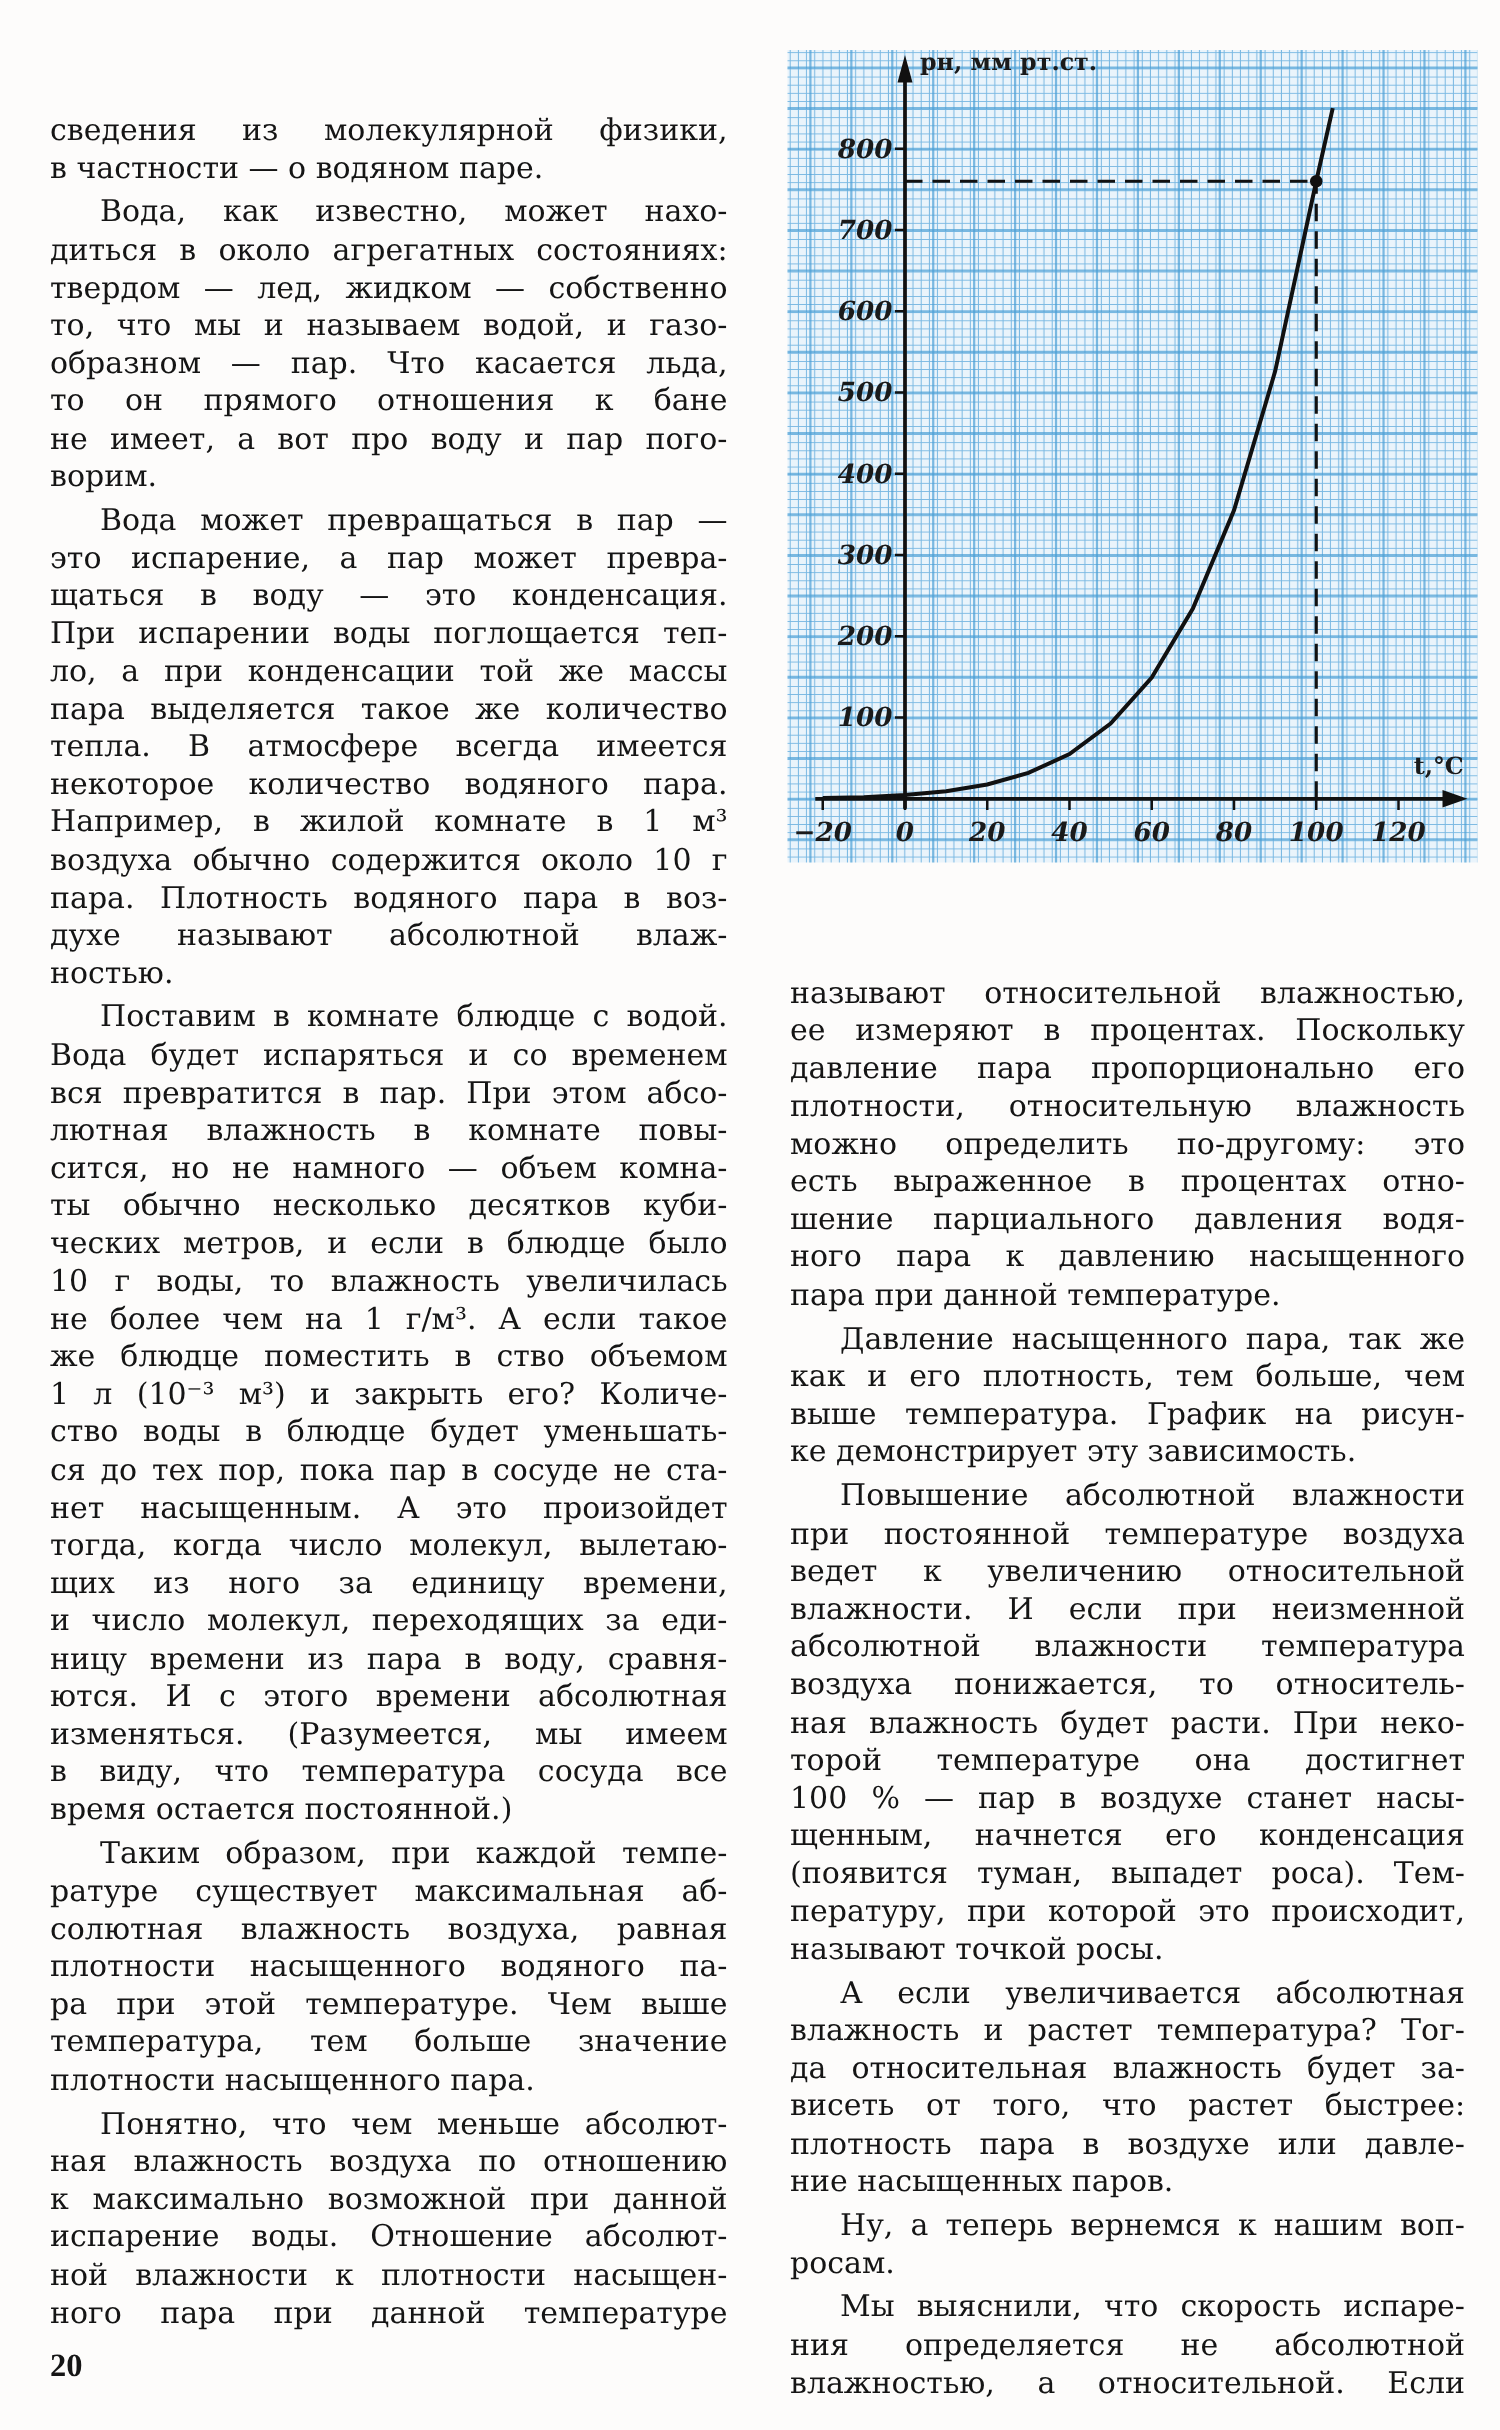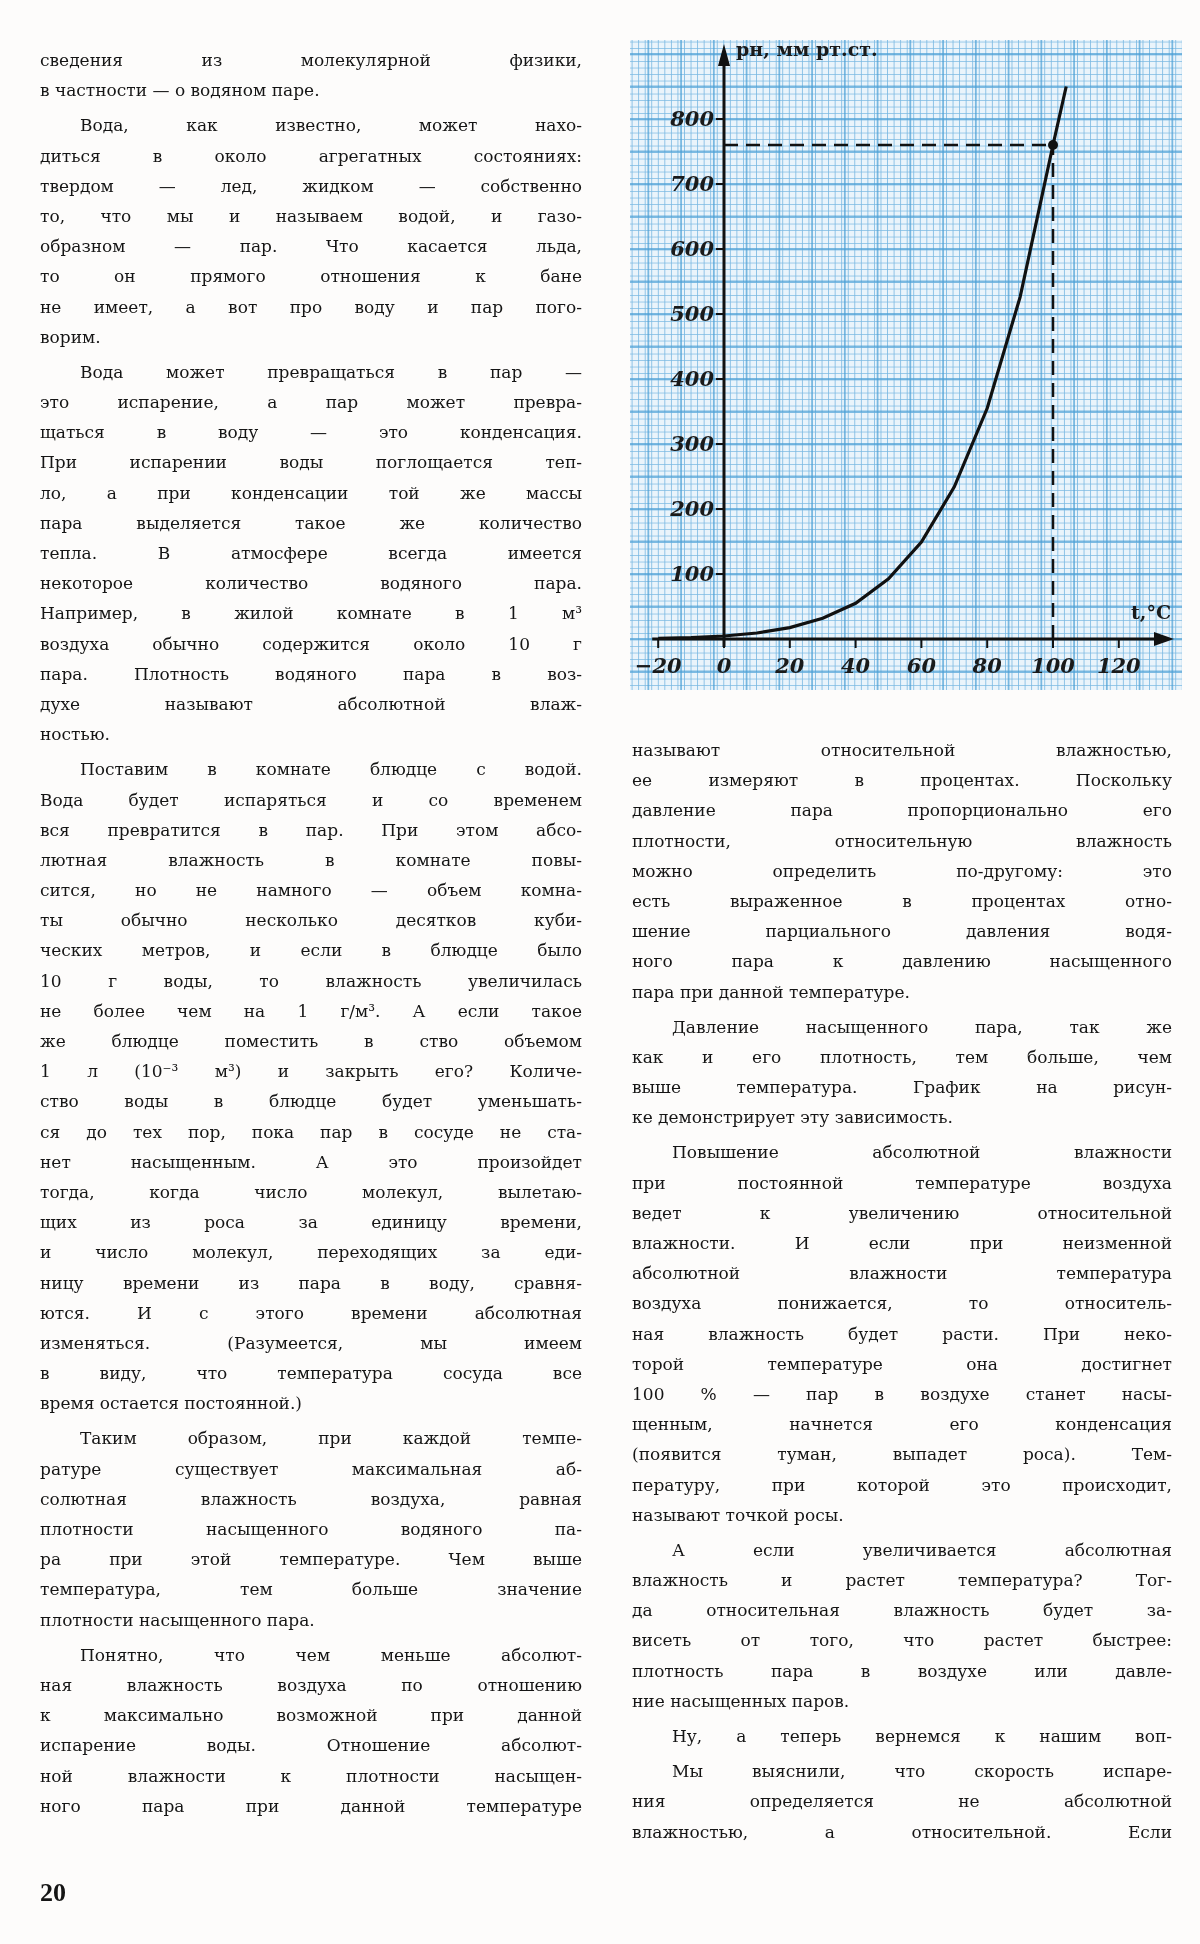--- a/index.html
+++ b/index.html
@@ -1,18 +1,18 @@
 <!DOCTYPE html>
 <html><head>
 <meta charset="utf-8">
 <style>
   html,body{margin:0;padding:0;}
   body{width:1200px;height:1944px;background:#fdfcfb;position:relative;overflow:hidden;
        font-family:"DejaVu Serif","Liberation Serif",serif;color:#151515;}
-  .col{position:absolute;font-size:17px;line-height:30.2px;}
+  .col{position:absolute;font-size:24px;line-height:30.2px;margin-top:44px;}
   .col .ln{display:block;height:30.2px;white-space:nowrap;text-align:justify;text-align-last:justify;overflow:hidden;}
   .col .ln.last{text-align-last:left;}
   .col .ln.ind{padding-left:40px;}
   .col .gap{display:block;height:5px;}
   #left{left:40px;top:45px;width:542px;}
   #right-top{left:632px;top:735px;width:540px;}
   #chart{position:absolute;left:626px;top:36px;width:560px;height:690px;}
   #page-num{position:absolute;left:40px;top:1878px;font-size:26px;font-weight:bold;
             font-family:"Liberation Serif",serif;}
   .tick-label{font-family:"DejaVu Serif",serif;font-style:italic;font-weight:bold;font-size:21px;fill:#1a1a1a;}
@@ -56,21 +56,21 @@
     <span class="ln">ты обычно несколько десятков куби-</span>
     <span class="ln">ческих метров, и если в блюдце было</span>
     <span class="ln">10 г воды, то влажность увеличилась</span>
     <span class="ln">не более чем на 1 г/м³. А если такое</span>
     <span class="ln">же блюдце поместить в ство объемом</span>
     <span class="ln">1 л (10⁻³ м³) и закрыть его? Количе-</span>
     <span class="ln">ство воды в блюдце будет уменьшать-</span>
     <span class="ln">ся до тех пор, пока пар в сосуде не ста-</span>
     <span class="ln">нет насыщенным. А это произойдет</span>
     <span class="ln">тогда, когда число молекул, вылетаю-</span>
-    <span class="ln">щих из роса за единицу времени,</span>
+    <span class="ln">щих из ного за единицу времени,</span>
     <span class="ln">и число молекул, переходящих за еди-</span>
     <span class="ln">ницу времени из пара в воду, сравня-</span>
     <span class="ln">ются. И с этого времени абсолютная</span>
     <span class="ln">изменяться. (Разумеется, мы имеем</span>
     <span class="ln">в виду, что температура сосуда все</span>
     <span class="ln last">время остается постоянной.)</span>
     <span class="gap"></span>
     <span class="ln ind">Таким образом, при каждой темпе-</span>
     <span class="ln">ратуре существует максимальная аб-</span>
     <span class="ln">солютная влажность воздуха, равная</span>
@@ -117,20 +117,21 @@
     <span class="ln last">называют точкой росы.</span>
     <span class="gap"></span>
     <span class="ln ind">А если увеличивается абсолютная</span>
     <span class="ln">влажность и растет температура? Тог-</span>
     <span class="ln">да относительная влажность будет за-</span>
     <span class="ln">висеть от того, что растет быстрее:</span>
     <span class="ln">плотность пара в воздухе или давле-</span>
     <span class="ln last">ние насыщенных паров.</span>
     <span class="gap"></span>
     <span class="ln ind">Ну, а теперь вернемся к нашим воп-</span>
+    <span class="ln last">росам.</span>
     <span class="gap"></span>
     <span class="ln ind">Мы выяснили, что скорость испаре-</span>
     <span class="ln">ния определяется не абсолютной</span>
     <span class="ln">влажностью, а относительной. Если</span>
   </div>
 
 <div id="chart">
   <svg id="chart-svg" width="560" height="690" viewBox="0 0 560 690" xmlns="http://www.w3.org/2000/svg">
     <defs>
       <pattern id="minor" width="6.55" height="6.5" patternUnits="userSpaceOnUse">

